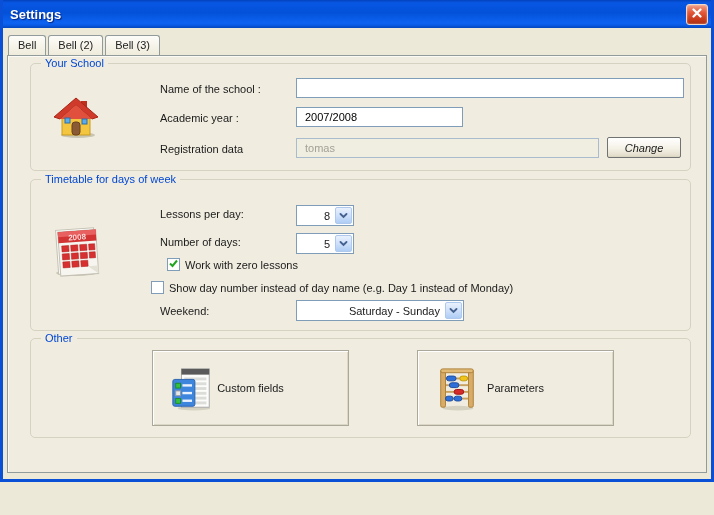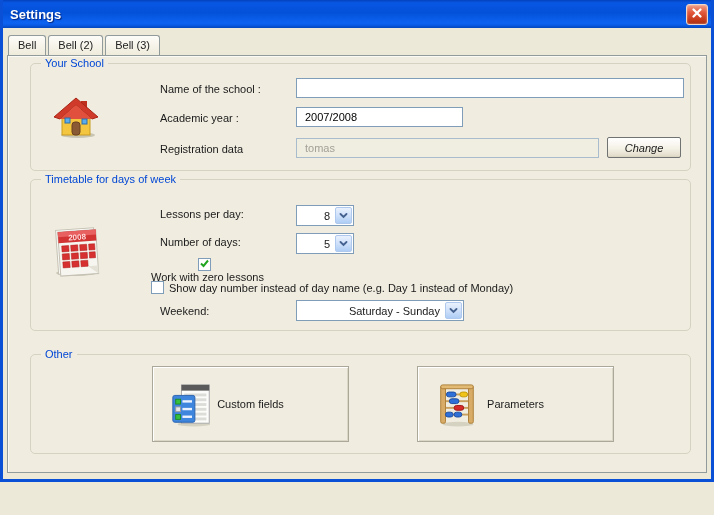--- a/index.html
+++ b/index.html
@@ -71,21 +71,21 @@
     position: absolute; left: 22px; width: 661px;
     border: 1px solid #D6D2C2; border-radius: 5px;
   }
   .group-label {
     position: absolute; top: -7px; left: 10px;
     background: #F0EDE0; padding: 0 4px;
     color: #0046D5;
   }
   .g-school    { top: 7px;   height: 108px; }
   .g-timetable { top: 123px; height: 152px; text-align: right; }
-  .g-other     { top: 298px; height: 100px; text-align: center; }
+  .g-other     { top: 282px; height: 100px; text-align: center; }
 
   .field-label { position: absolute; left: 129px; color: #1a1a1a; }
 
   .xp-input {
     position: absolute;
     height: 20px;
     border: 1px solid #7F9DB9;
     background: #fff;
     font-family: "Liberation Sans", sans-serif;
     font-size: 11px;
@@ -244,21 +244,21 @@
       <span class="field-label" style="top:56px;">Number of days:</span>
       <div class="combo" style="left:265px;top:53px;width:58px;">
         <span class="combo-value">5</span>
         <span class="combo-btn">
           <svg width="9" height="6" viewBox="0 0 9 6">
               <path d="M1.5 1 L4.5 4 L7.5 1" stroke="#44618F" stroke-width="1.8" fill="none" stroke-linecap="round"></path>
             </svg>
         </span>
       </div>
 
-      <div class="check-row" style="left:120px;top:78px;flex-direction:column;">
+      <div class="check-row" style="left:136px;top:78px;">
         <span class="xp-check checked">
           <span class="tick">
             <svg width="11" height="11" viewBox="0 0 11 11">
                 <path d="M2 5.5 L4.5 8 L9 2.5" stroke="#21A521" stroke-width="2" fill="none"></path>
               </svg>
           </span>
         </span>
         <span>Work with zero lessons</span>
       </div>
 

